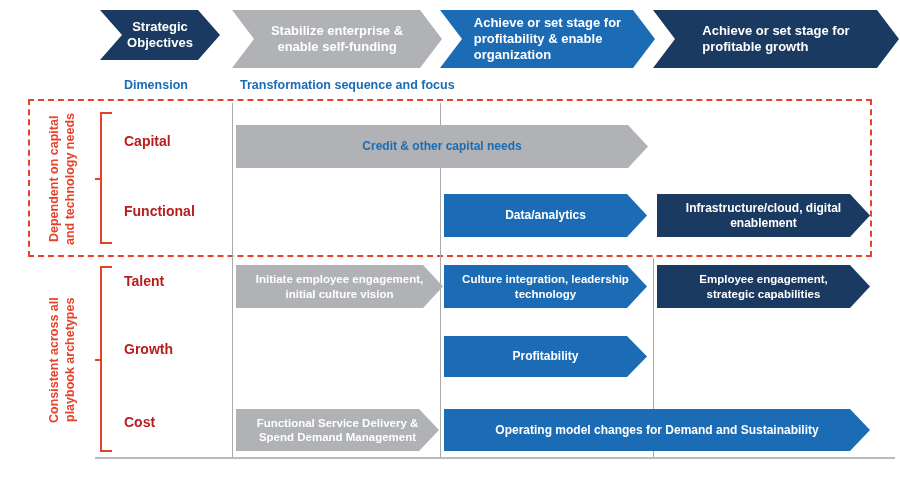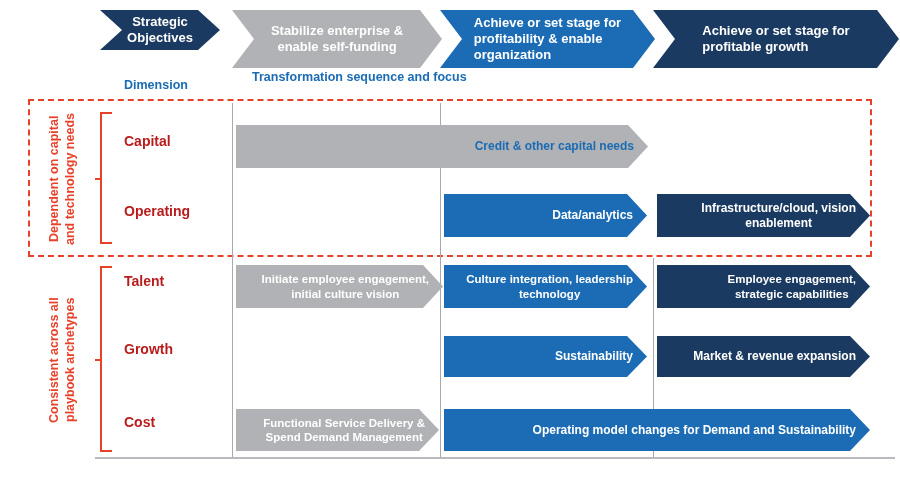--- a/index.html
+++ b/index.html
@@ -27,21 +27,20 @@
   .chev.notch {
     clip-path: polygon(0 0, calc(100% - 22px) 0, 100% 50%, calc(100% - 22px) 100%, 0 100%, 22px 50%);
   }
   
   .chev.flatleft {
     clip-path: polygon(0 0, calc(100% - 22px) 0, 100% 50%, calc(100% - 22px) 100%, 0 100%, 22px 50%);
   }
   
   .chev.arrow {
     clip-path: polygon(0 0, calc(100% - 20px) 0, 100% 50%, calc(100% - 20px) 100%, 0 100%);
-    justify-content: flex-end;
   }
 
   .navy  { background: #1b3a61; }
   .blue  { background: #1b6cb5; }
   .gray  { background: #b0b2b5; }
 
   
   .collabel {
     position: absolute;
     color: #1b6cb5;
@@ -107,21 +106,21 @@
   .f115 { font-size: 11.5px; }
   .f12 { font-size: 12px; }
   .f13 { font-size: 13px; }
   .bluetxt { color: #1b6cb5; }
 </style>
 </head>
 <body>
 
 <div id="root">
 
-  <div class="chev flatleft navy f13" style="left:100px; top:10px; width:120px; height:40px;align-items:center;">
+  <div class="chev flatleft navy f13" style="left:100px; top:10px; width:120px; height:50px;align-items:center;">
     <span style="white-space:pre-line;">Strategic
 Objectives</span>
   </div>
 
   <div class="chev notch gray f13" style="left:232px; top:10px; width:210px; height:58px;">
     <span style="white-space:pre-line; text-align:center;">Stabilize enterprise &amp;
 enable  self-funding</span>
   </div>
 
   <div class="chev notch blue f13" style="left:440px; top:10px; width:215px; height:58px;">
@@ -129,21 +128,21 @@
 profitability &amp; enable
 organization</span>
   </div>
 
   <div class="chev notch navy f13" style="left:653px; top:10px; width:246px; height:58px;">
     <span style="white-space:pre-line; text-align:left;">Achieve or set stage for
 profitable growth</span>
   </div>
 
   <div class="collabel" style="left:124px; top:78px;">Dimension</div>
-  <div class="collabel" style="left:240px; top:70px;margin-left:12px;">Transformation sequence and focus</div>
+  <div class="collabel" style="left:240px; top:78px;">Transformation sequence and focus</div>
 
   <div class="dashbox" style="left:28px; top:99px; width:844px; height:158px;"></div>
 
   <div class="vcaption" style="left:47px; top:108px; height:142px; width:34px;">Dependent on capital
 and technology needs</div>
 
   <div class="vcaption" style="left:47px; top:272px; height:176px; width:34px;">Consistent across all
 playbook archetypes</div>
 
   <div class="rbracket" style="left:100px; top:112px; width:12px; height:132px;">
@@ -151,55 +150,52 @@
   </div>
   <div class="rbracket" style="left:100px; top:266px; width:12px; height:186px;">
     <span class="tick"></span>
   </div>
 
   <div class="vrule" style="left:232px; top:103px; height:355px;"></div>
   <div class="vrule" style="left:440px; top:103px; height:355px;"></div>
   <div class="vrule" style="left:653px; top:258px; height:200px;"></div>
 
   <div class="rowlabel" style="left:124px; top:133px;">Capital</div>
-  <div class="rowlabel" style="left:124px; top:203px;">Operating</div>
+  <div class="rowlabel" style="left:124px; top:203px;">Functional</div>
   <div class="rowlabel" style="left:124px; top:273px;">Talent</div>
   <div class="rowlabel" style="left:124px; top:341px;">Growth</div>
   <div class="rowlabel" style="left:124px; top:414px;">Cost</div>
 
   <div class="chev arrow gray f12" style="left:236px; top:125px; width:412px; height:43px;">
     <span class="bluetxt" style="white-space:pre-line;">Credit &amp; other capital needs</span>
   </div>
 
   <div class="chev arrow blue f12" style="left:444px; top:194px; width:203px; height:43px;">
     <span style="white-space:pre-line;">Data/analytics</span>
   </div>
   <div class="chev arrow navy f12" style="left:657px; top:194px; width:213px; height:43px;">
-    <span style="white-space:pre-line;">Infrastructure/cloud, vision
+    <span style="white-space:pre-line;">Infrastructure/cloud, digital
 enablement</span>
   </div>
 
   <div class="chev arrow gray f115" style="left:236px; top:265px; width:207px; height:43px;">
     <span style="white-space:pre-line;">Initiate employee engagement,
 initial culture vision</span>
   </div>
   <div class="chev arrow blue f115" style="left:444px; top:265px; width:203px; height:43px;">
     <span style="white-space:pre-line;">Culture integration, leadership
 technology</span>
   </div>
   <div class="chev arrow navy f115" style="left:657px; top:265px; width:213px; height:43px;">
     <span style="white-space:pre-line;">Employee engagement,
 strategic capabilities</span>
   </div>
 
   <div class="chev arrow blue f12" style="left:444px; top:336px; width:203px; height:41px;">
-    <span style="white-space:pre-line;">Sustainability</span>
-  </div>
-  <div class="chev arrow navy f12" style="left:657px; top:336px; width:213px; height:41px;">
-    <span style="white-space:pre-line;">Market &amp; revenue expansion</span>
+    <span style="white-space:pre-line;">Profitability</span>
   </div>
 
   <div class="chev arrow gray f115" style="left:236px; top:409px; width:203px; height:42px;">
     <span style="white-space:pre-line;">Functional Service Delivery &amp;
 Spend Demand Management</span>
   </div>
   <div class="chev arrow blue f12" style="left:444px; top:409px; width:426px; height:42px;">
     <span style="white-space:pre-line;">Operating model changes for Demand and Sustainability</span>
   </div>
 

